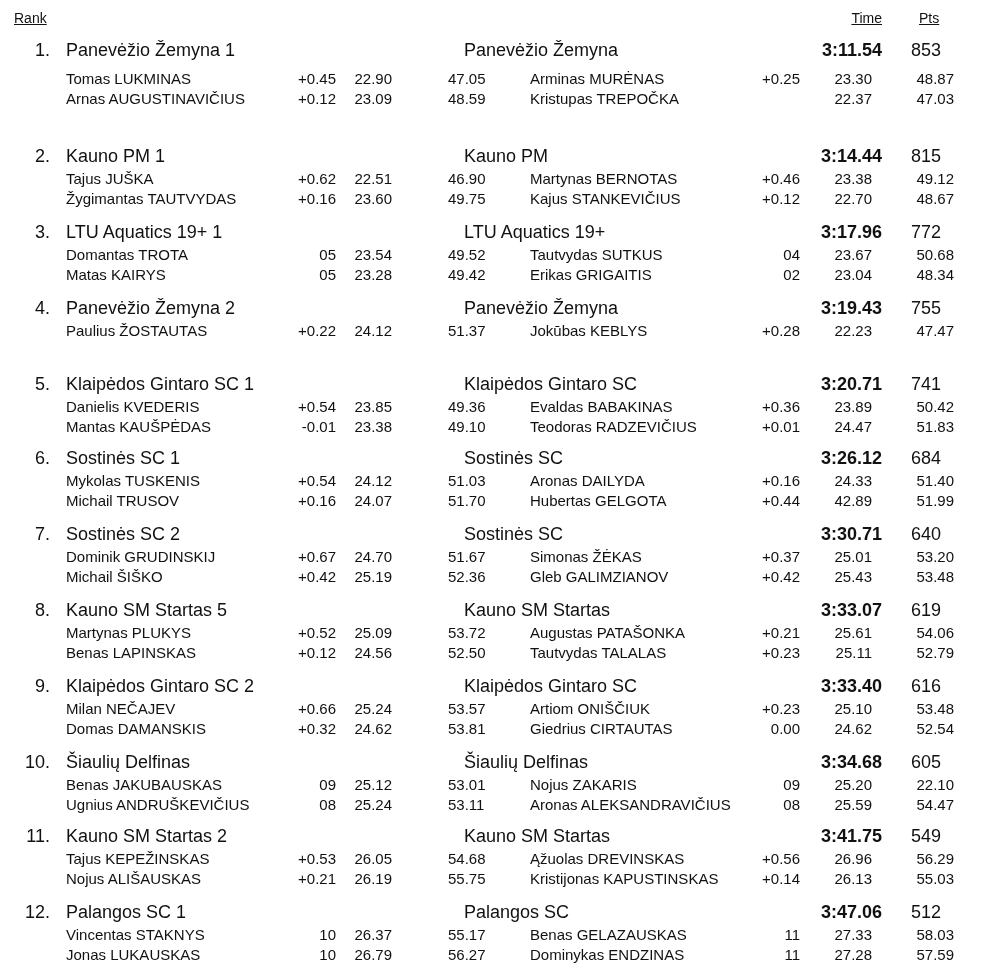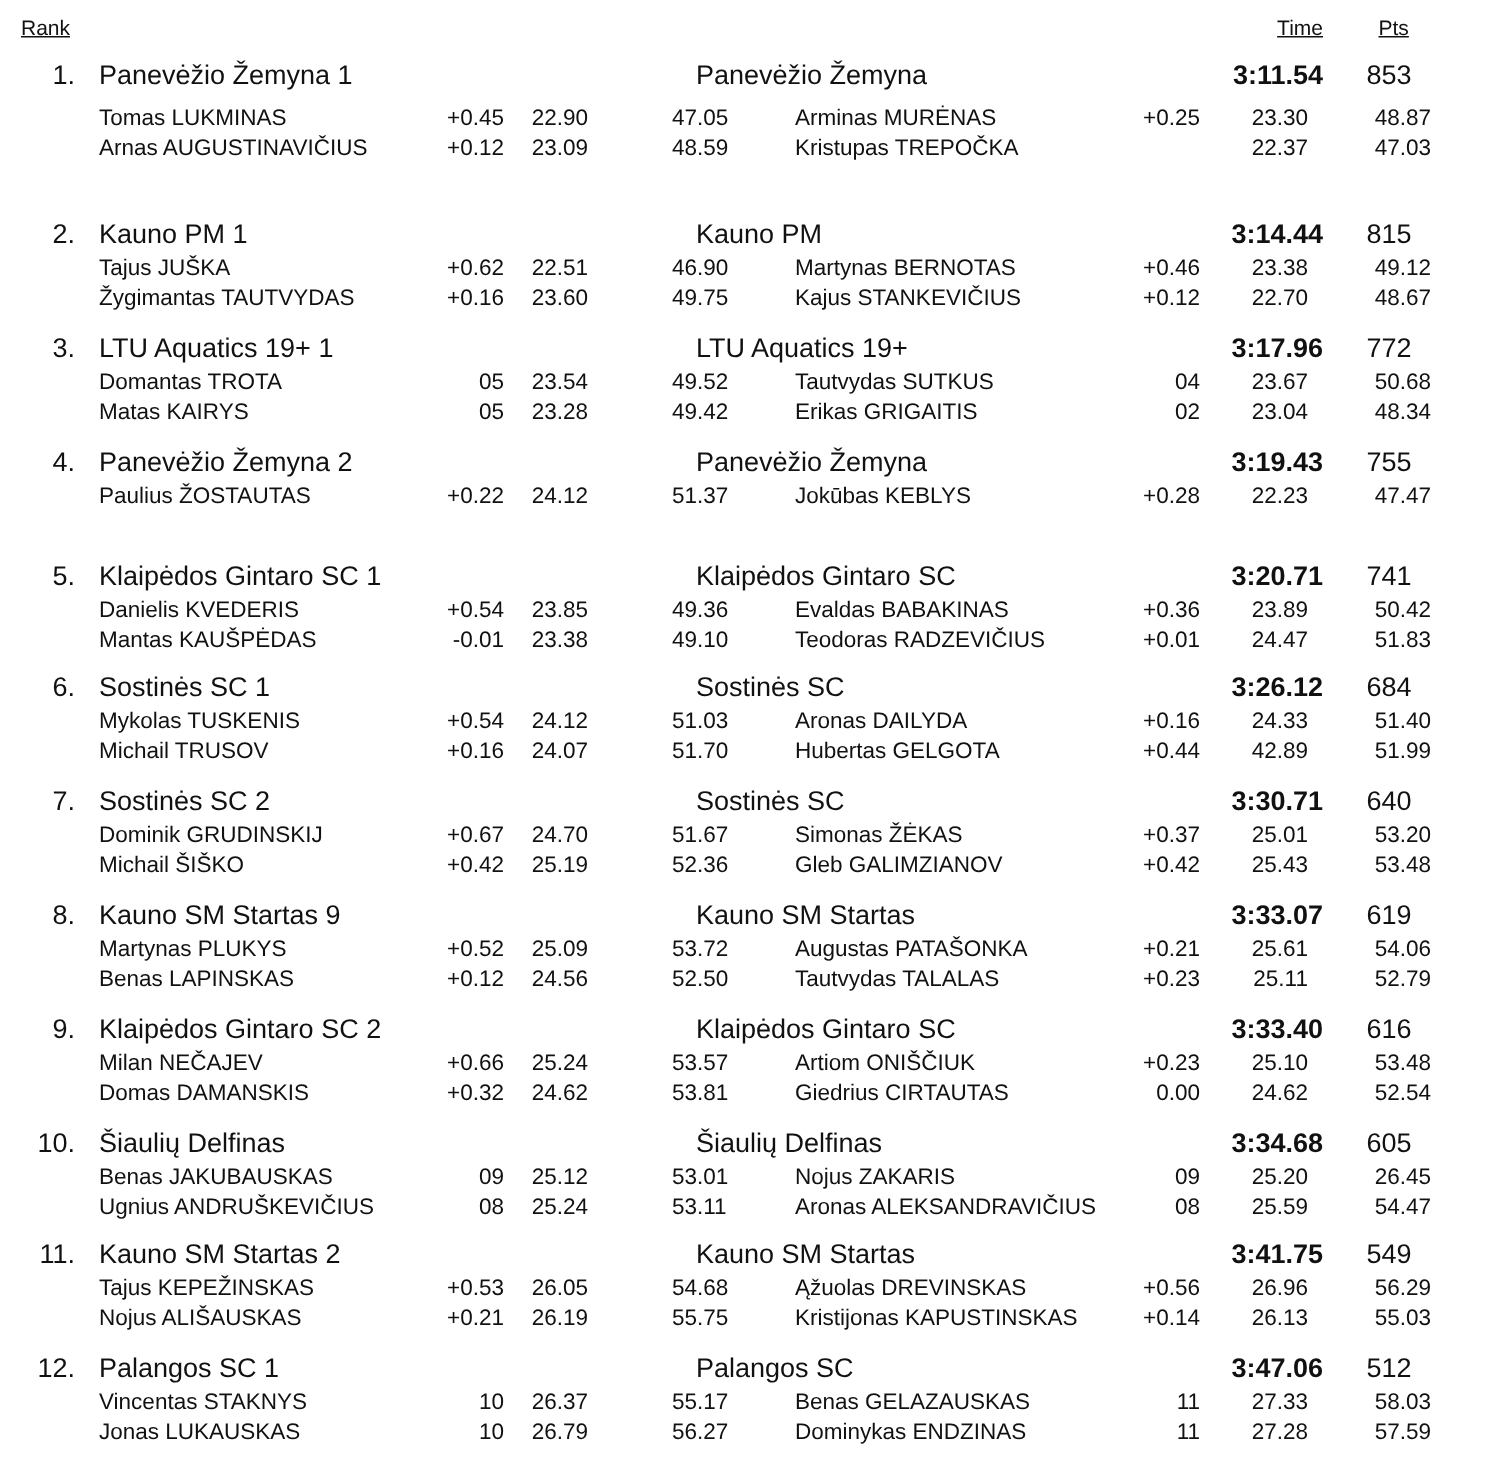--- a/index.html
+++ b/index.html
@@ -226,21 +226,21 @@
         <span class="b1">52.36</span>
         <span class="n2">Gleb GALIMZIANOV</span>
         <span class="r2">+0.42</span>
         <span class="a2">25.43</span>
         <span class="b2">53.48</span>
       </div>
     </div>
     <div class="team" style="top: 600px;">
       <div class="trow">
         <span class="rank">8.</span>
-        <span class="tname">Kauno SM Startas 9</span>
+        <span class="tname">Kauno SM Startas 5</span>
         <span class="club">Kauno SM Startas</span>
         <span class="time">3:33.07</span>
         <span class="pts">619</span>
       </div>
       <div class="srow">
         <span class="n1">Martynas PLUKYS</span>
         <span class="r1">+0.52</span>
         <span class="a1">25.09</span>
         <span class="b1">53.72</span>
         <span class="n2">Augustas PATAŠONKA</span>
@@ -297,21 +297,21 @@
         <span class="pts">605</span>
       </div>
       <div class="srow">
         <span class="n1">Benas JAKUBAUSKAS</span>
         <span class="r1">09</span>
         <span class="a1">25.12</span>
         <span class="b1">53.01</span>
         <span class="n2">Nojus ZAKARIS</span>
         <span class="r2">09</span>
         <span class="a2">25.20</span>
-        <span class="b2">26.45</span>
+        <span class="b2">22.10</span>
       </div>
       <div class="srow">
         <span class="n1">Ugnius ANDRUŠKEVIČIUS</span>
         <span class="r1">08</span>
         <span class="a1">25.24</span>
         <span class="b1">53.11</span>
         <span class="n2">Aronas ALEKSANDRAVIČIUS</span>
         <span class="r2">08</span>
         <span class="a2">25.59</span>
         <span class="b2">54.47</span>

